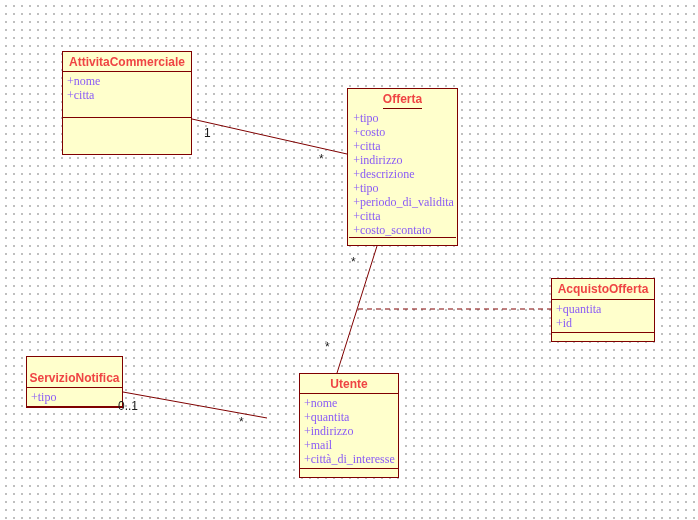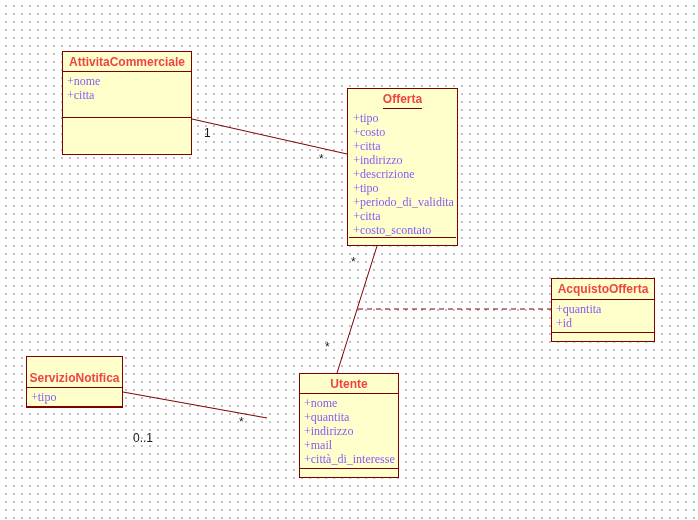--- a/index.html
+++ b/index.html
@@ -136,16 +136,16 @@
           <div class="uml-attr">+città_di_interesse</div>
         </div>
         <div class="uml-methods"></div>
       </div>
     </div>
   <div id="labels">
       <div class="mult" style="left: 204px; top: 127px;">1</div>
       <div class="mult" style="left: 319px; top: 153px;">*</div>
       <div class="mult" style="left: 351px; top: 256px;">*</div>
       <div class="mult" style="left: 325px; top: 341px;">*</div>
-      <div class="mult" style="left: 133px; top: 400px; margin-top: 32px;">0..1</div>
+      <div class="mult" style="left: 118px; top: 400px;">0..1</div>
       <div class="mult" style="left: 239px; top: 416px;">*</div>
     </div>
 </div>
 
 </body></html>

